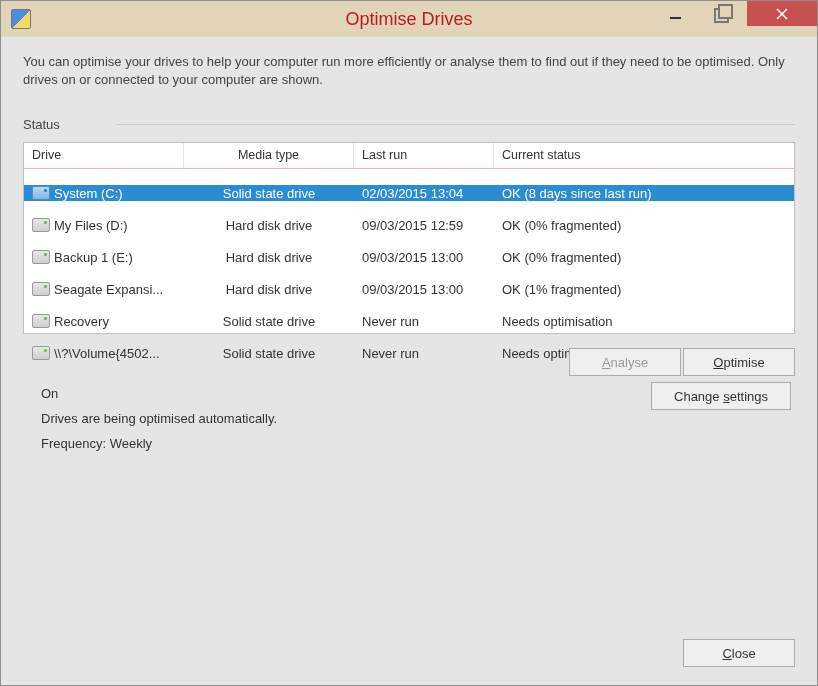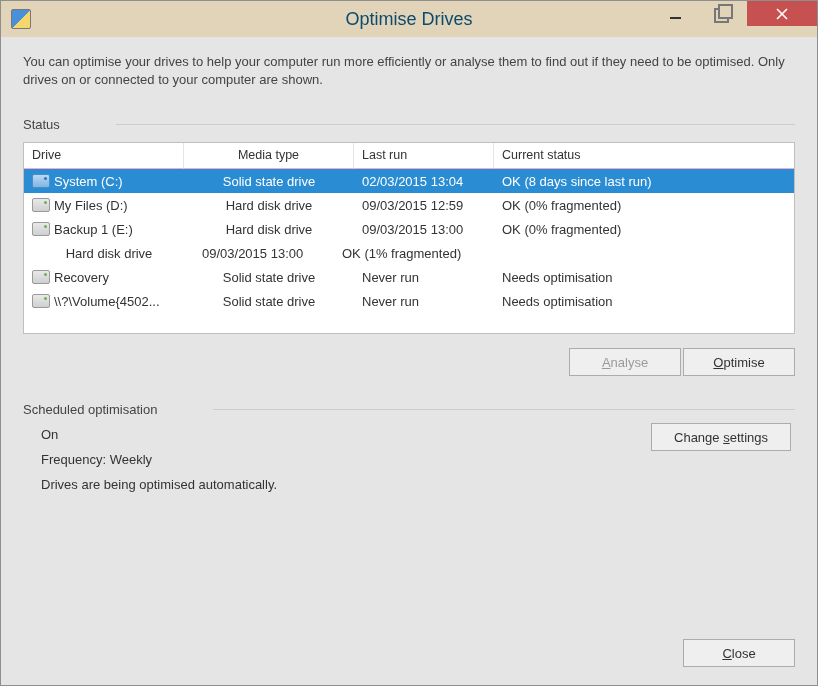--- a/index.html
+++ b/index.html
@@ -27,21 +27,21 @@
     background:linear-gradient(135deg,#4a90d9 0%,#4a90d9 50%,#f5d76e 50%,#f5d76e 100%);
     border:1px solid #777;
     border-radius:2px;
     flex:0 0 auto;
   }
   .titlebar .title{
     position:absolute;
     left:0;right:0;
     text-align:center;
     font-size:18px;
-    color:#0c4a6e;
+    color:#b91c1c;
     pointer-events:none;
   }
   .winbtns{
     margin-left:auto;
     display:flex;
     height:28px;
     align-self:flex-start;
   }
   .winbtn{
     width:48px;height:25px;
@@ -94,21 +94,21 @@
     border-bottom:1px solid #f9a8d4;
     padding:5px 8px 0 8px;
     box-sizing:border-box;
   }
   .drives-header div:last-child{border-right:none;flex:1;}
   .col-drive{width:160px;}
   .col-media{width:170px;text-align:center;}
   .col-last {width:140px;}
   .col-status{width:270px;}
   .row{
-    display:flex;height:24px;align-items:center;font-size:13px;color:#333;
+    display:flex;height:16px;align-items:center;font-size:13px;color:#333;margin-top:16px;
   }
   .row.selected{background:#2a8dd4;color:#fff;}
   .row>div{padding:0 8px;box-sizing:border-box;white-space:nowrap;overflow:hidden;text-overflow:ellipsis;}
   .row .col-drive{display:flex;align-items:center;gap:4px;}
   .drive-icon{
     flex:0 0 auto;
     width:16px;height:12px;
     background:linear-gradient(#e8e8e8,#cfcfcf);
     border:1px solid #9a9a9a;
     border-radius:2px;
@@ -208,20 +208,24 @@
         <div class="row">
           <div class="col-drive">
             <span class="drive-icon"></span>
             <span>Backup 1 (E:)</span>
           </div>
           <div class="col-media">Hard disk drive</div>
           <div class="col-last">09/03/2015 13:00</div>
           <div class="col-status">OK (0% fragmented)</div>
         </div>
         <div class="row">
+          <div class="col-drive">
+            <span class="drive-icon"></span>
+            <span>Seagate Expansi...</span>
+          </div>
           <div class="col-media">Hard disk drive</div>
           <div class="col-last">09/03/2015 13:00</div>
           <div class="col-status">OK (1% fragmented)</div>
         </div>
         <div class="row">
           <div class="col-drive">
             <span class="drive-icon"></span>
             <span>Recovery</span>
           </div>
           <div class="col-media">Solid state drive</div>
@@ -238,30 +242,26 @@
           <div class="col-status">Needs optimisation</div>
         </div>
       </div>
   </div>
 
   <div class="btn-row">
     <button class="std" disabled=""><span></span><span class="ul">A</span><span>nalyse</span></button>
     <button class="std"><span></span><span class="ul">O</span><span>ptimise</span></button>
   </div>
 
-  <div class="section-label" style="margin-top:26px">
-    <span>Scheduled optimisation</span>
-    <div class="line"></div>
-  </div>
 
   <div class="sched-body">
     <div class="sched-text">
       <div class="on">On</div>
+      <div>Drives are being optimised automatically.</div>
       <div>Frequency: Weekly</div>
-      <div>Drives are being optimised automatically.</div>
     </div>
     <button class="std" style="min-width:140px"><span>Change </span><span class="ul">s</span><span>ettings</span></button>
   </div>
 
   <div class="footer">
     <button class="std"><span></span><span class="ul">C</span><span>lose</span></button>
   </div>
 </div>
 
 </body></html>

